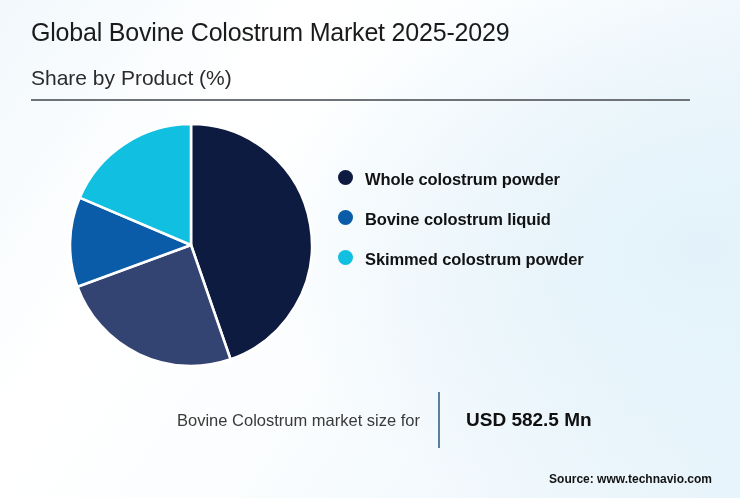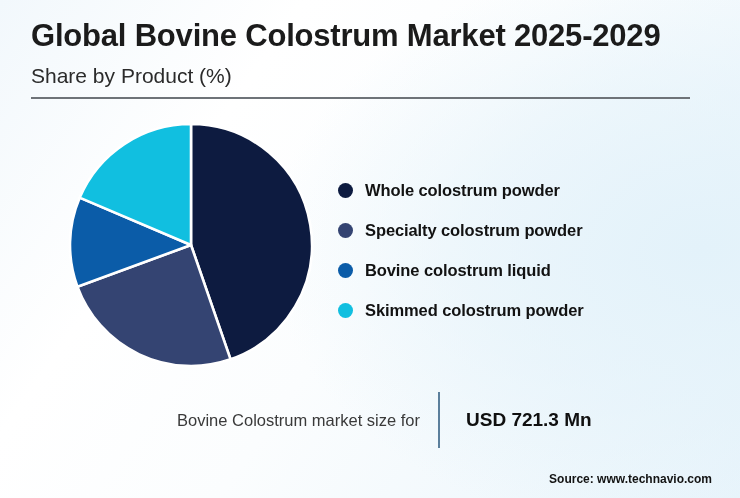--- a/index.html
+++ b/index.html
@@ -24,33 +24,33 @@
   }
 
   
   .header {
     position: absolute;
     left: 31px;
     top: 18px;
     width: 660px;
   }
   .title-main {
-    font-size: 31px;
-    font-weight: bold;
+    font-size: 25px;
+    font-weight: normal;
     color: #1b1b1b;
     letter-spacing: -0.2px;
     line-height: 1.18;
     white-space: nowrap;
   }
   .title-sub {
     font-size: 21px;
     font-weight: normal;
     color: #2b2b2b;
     line-height: 1.2;
-    margin-top: 8px;
+    margin-top: 17px;
     white-space: nowrap;
   }
   .title-rule {
     margin-top: 9px;
     height: 2px;
     width: 659px;
     background: #6e7378;
   }
 
   
@@ -68,21 +68,21 @@
 
   
   .legend {
     position: absolute;
     left: 338px;
     top: 170px;
     width: 380px;
   }
   .legend-row {
     display: flex;
-    align-items: center;
+    align-items: flex-start;
     height: 40px;
   }
   .legend-dot {
     width: 15px;
     height: 15px;
     border-radius: 50%;
     flex: 0 0 auto;
     margin-right: 12px;
   }
   .legend-label {
@@ -156,36 +156,32 @@
         <path d="M 121 121 L 9.65 73.64 A 121 121 0 0 1 121.00 0.00 Z" fill="#11bfe0" stroke="#ffffff" stroke-width="2.6" stroke-linejoin="round"></path>
       </svg>
   </div>
 
   <div class="legend" id="legend">
       <div class="legend-row">
         <span class="legend-dot" style="background: rgb(13, 27, 64);"></span>
         <span class="legend-label">Whole colostrum powder</span>
       </div>
       <div class="legend-row">
-        <span class="legend-dot" style="background: rgb(52, 68, 114);"></span>
-        <span class="legend-label">Specialty colostrum powder</span>
-      </div>
-      <div class="legend-row">
         <span class="legend-dot" style="background: rgb(11, 92, 168);"></span>
         <span class="legend-label">Bovine colostrum liquid</span>
       </div>
       <div class="legend-row">
         <span class="legend-dot" style="background: rgb(17, 191, 224);"></span>
         <span class="legend-label">Skimmed colostrum powder</span>
       </div>
     </div>
 
   <div class="callout">
     <div class="callout-left">
       <div>Bovine Colostrum market size for</div>
     </div>
     <div class="callout-divider"></div>
-    <div class="callout-right">USD 721.3 Mn</div>
+    <div class="callout-right">USD 582.5 Mn</div>
   </div>
 
   <div class="source">Source: www.technavio.com</div>
 
 </div>
 
 </body></html>

